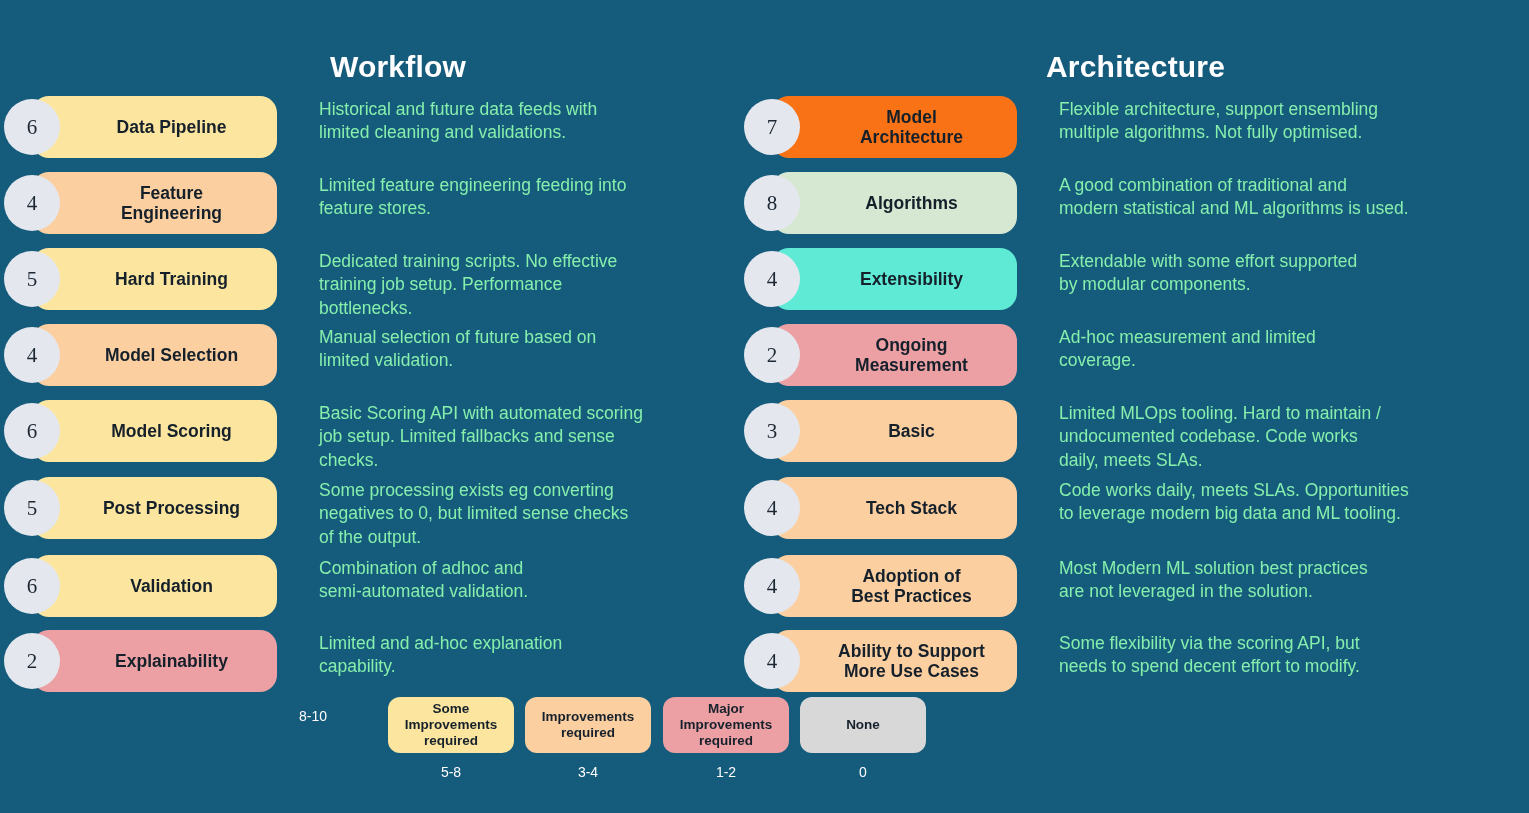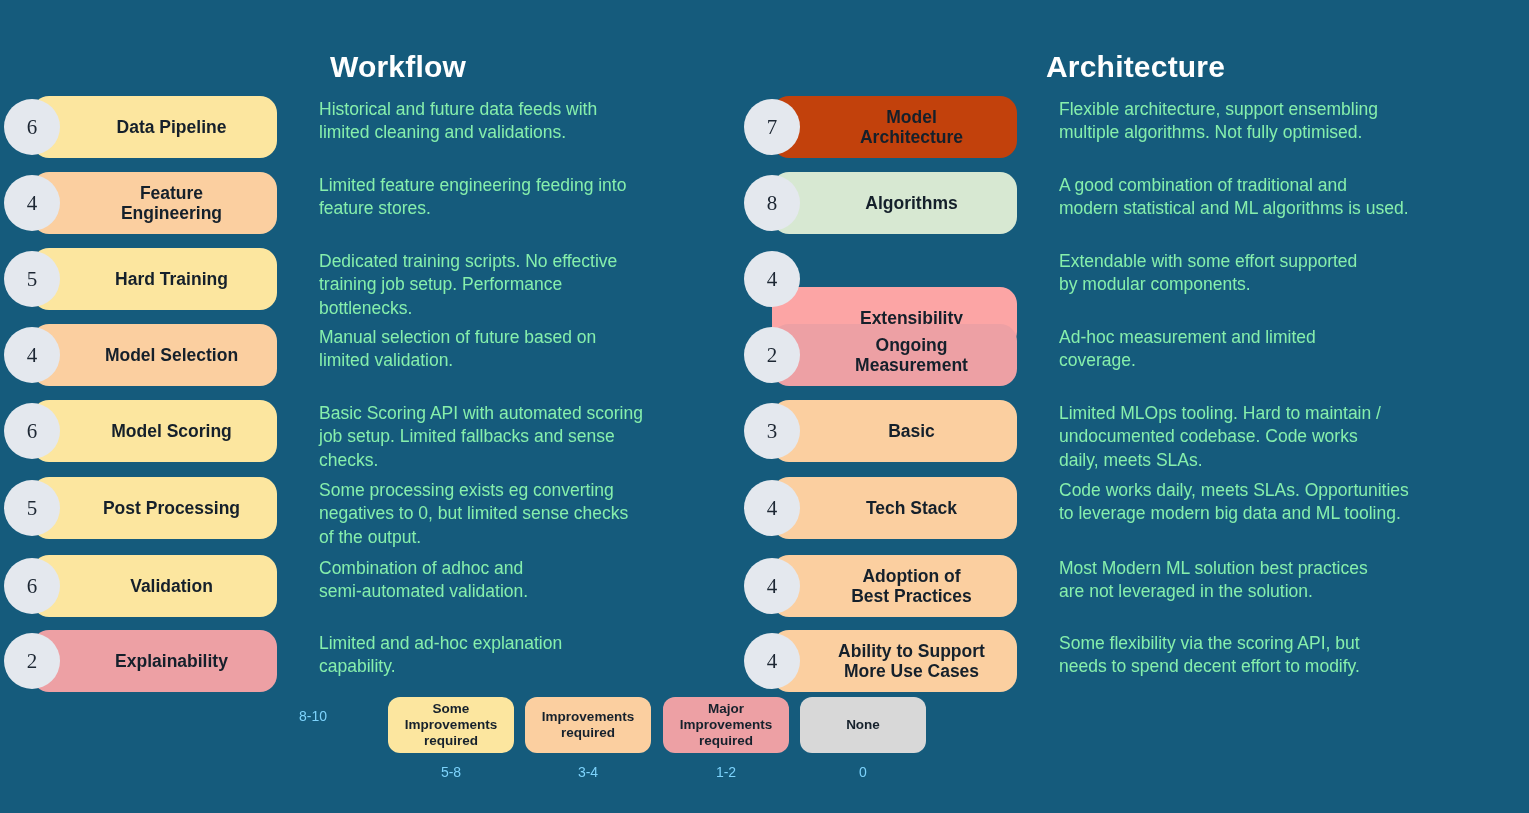--- a/index.html
+++ b/index.html
@@ -119,21 +119,21 @@
   .legend-chip span {
     color: #16212c;
     font-size: 13.5px;
     font-weight: bold;
     line-height: 1.18;
     text-align: center;
     white-space: pre-line;
   }
   .legend-range {
     margin-top: 11px;
-    color: #7dd3fc;
+    color: #ffffff;
     font-size: 14px;
   }
 </style>
 </head>
 <body>
 
 <div id="page">
 
   <div class="col-heading" id="heading-workflow">Workflow</div>
 
@@ -221,42 +221,42 @@
           </div>
           <div class="score-badge">2</div>
         </div>
         <div class="desc">Limited and ad-hoc explanation
 capability.</div>
       </div>
     </div>
   <div id="architecture-rows">
       <div class="row col-right" style="top: 96px;">
         <div class="pill-wrap">
-          <div class="pill" style="background: #c2410c;">
+          <div class="pill" style="background: #f97316;">
             <div class="pill-label">Model
 Architecture</div>
           </div>
           <div class="score-badge">7</div>
         </div>
         <div class="desc">Flexible architecture, support ensembling
 multiple algorithms. Not fully optimised.</div>
       </div>
       <div class="row col-right" style="top: 172px;">
         <div class="pill-wrap">
           <div class="pill" style="background: rgb(215, 232, 210);">
             <div class="pill-label">Algorithms</div>
           </div>
           <div class="score-badge">8</div>
         </div>
         <div class="desc">A good combination of traditional and
 modern statistical and ML algorithms is used.</div>
       </div>
       <div class="row col-right" style="top: 248px;">
         <div class="pill-wrap">
-          <div class="pill" style="background: #fca5a5; margin-top: 39px;">
+          <div class="pill" style="background: #5eead4;">
             <div class="pill-label">Extensibility</div>
           </div>
           <div class="score-badge">4</div>
         </div>
         <div class="desc">Extendable with some effort supported
 by modular components.</div>
       </div>
       <div class="row col-right" style="top: 324px;">
         <div class="pill-wrap">
           <div class="pill" style="background: rgb(237, 160, 164);">

